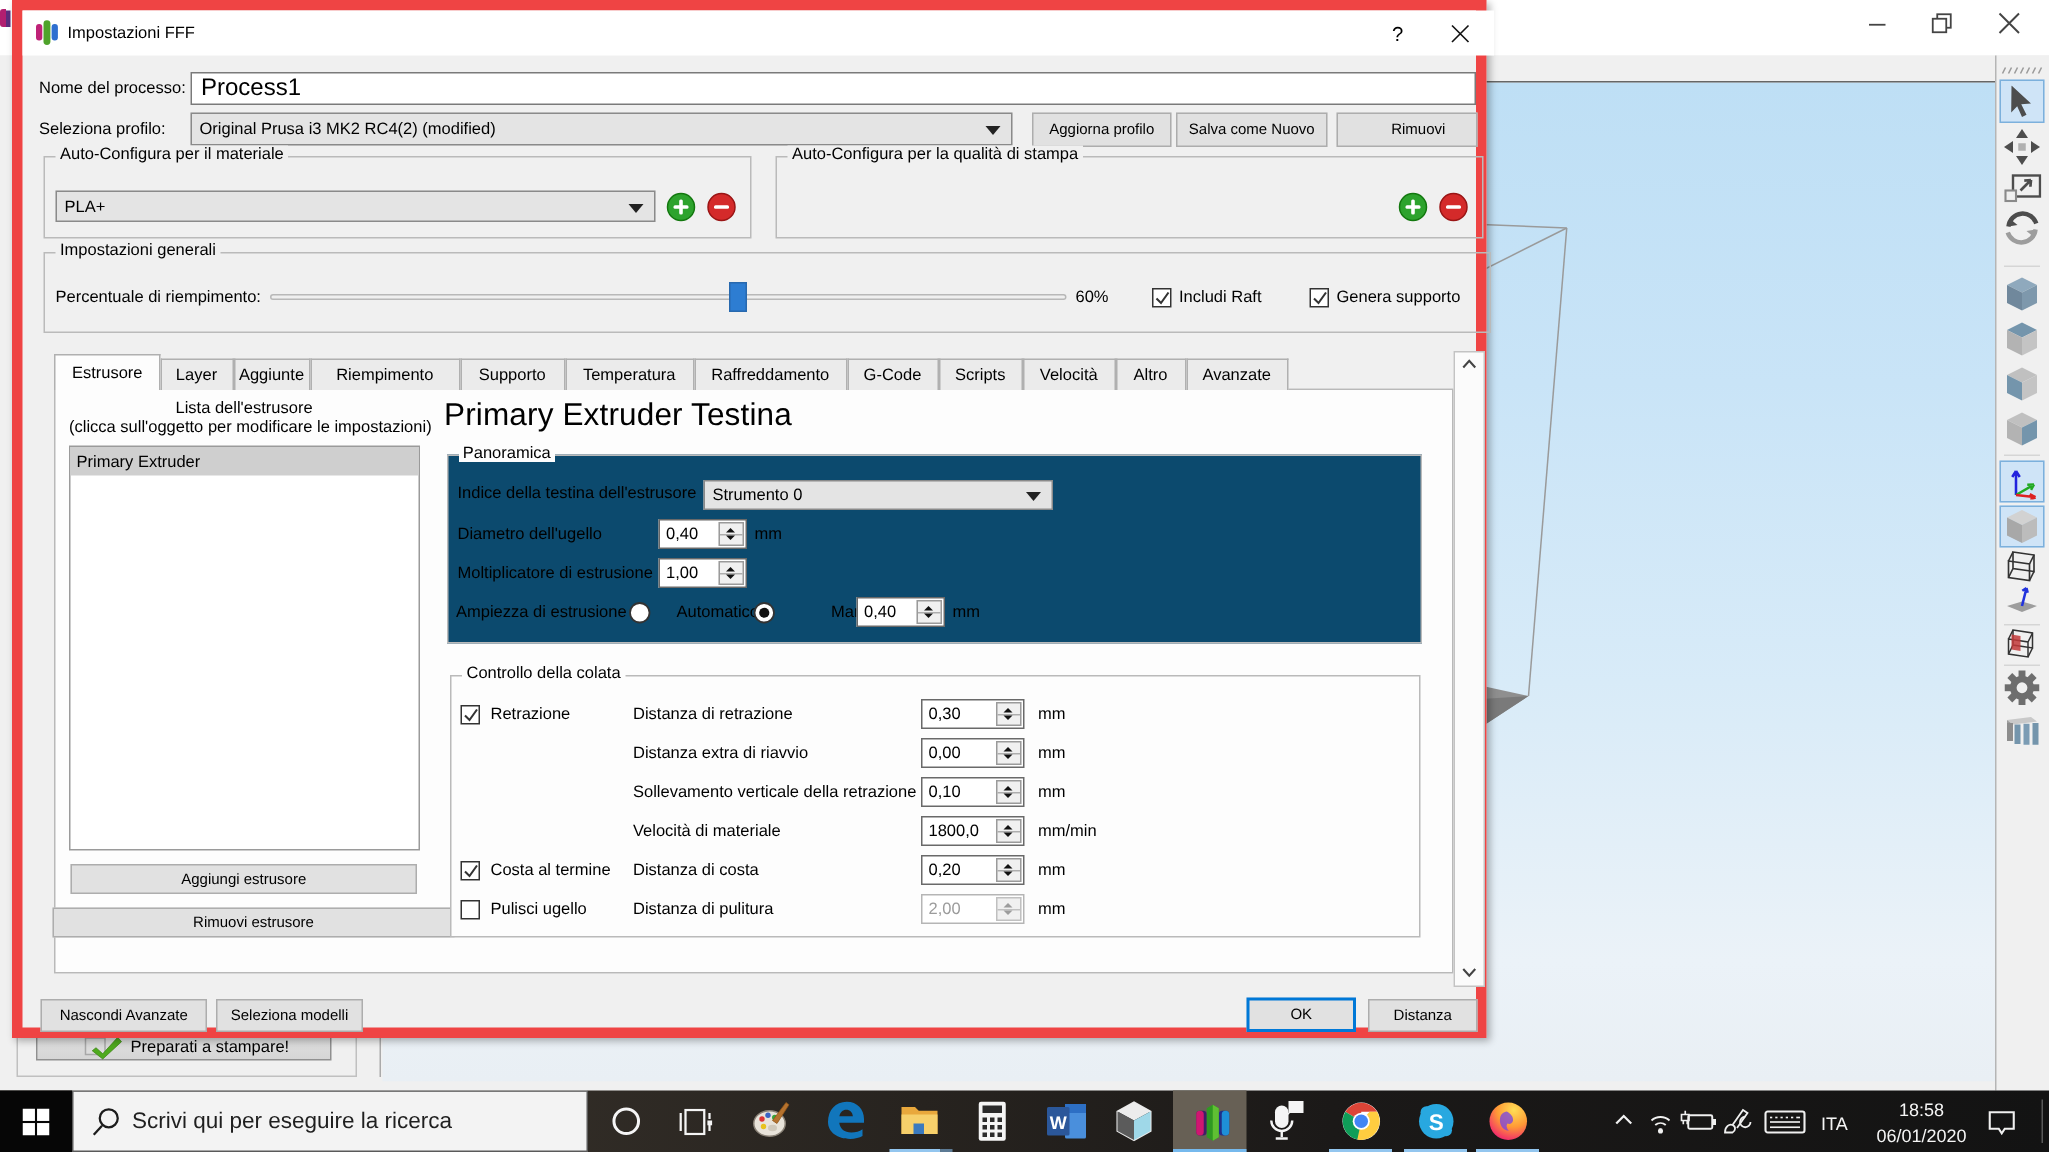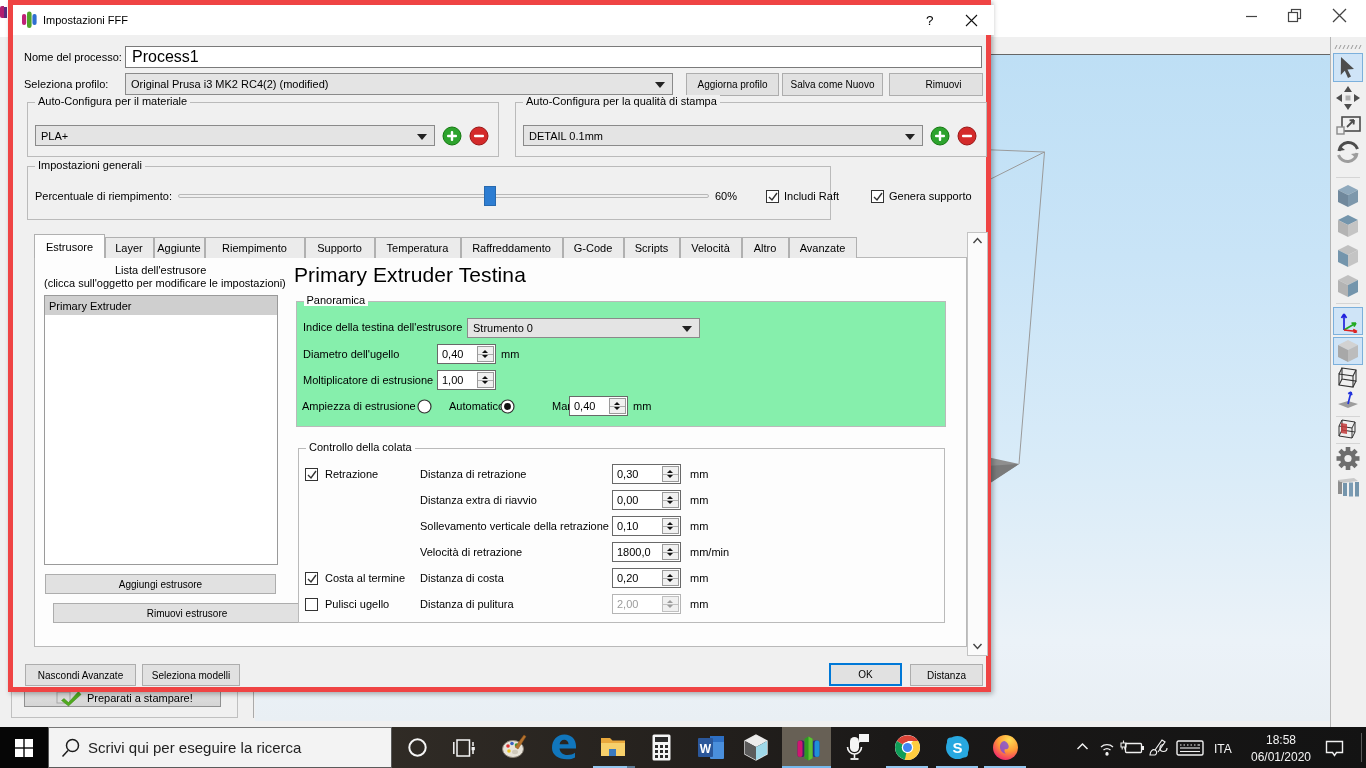--- a/index.html
+++ b/index.html
@@ -183,21 +183,21 @@
   <svg class="abs" style="left:1336px;top:476px;" width="24" height="23" viewBox="0 0 24 23">
     <polygon points="2,4 18,2 22,5 6,7" fill="#c9c9c9"></polygon>
     <polygon points="2,4 6,7 6,10 2,7" fill="#9d9d9d"></polygon>
     <rect x="7" y="7" width="4" height="13" fill="#7495ac"></rect>
       <rect x="13" y="6.5" width="4" height="14" fill="#7b9cb4"></rect>
       <rect x="19" y="6" width="4" height="14.5" fill="#7495ac"></rect>
     <rect x="2" y="6" width="4" height="12" fill="#8d8d8d"></rect>
   </svg>
 </div>
 
-<div class="abs" id="dlg" style="left:8px;top:0;width:983px;height:692px;background:#f0f0f0;border:5px solid #ef4444;box-shadow:2px 2px 5px rgba(0,0,0,0.3);">
+<div class="abs" id="dlg" style="left:8px;top:0;width:983px;height:692px;background:#f0f0f0;border:7px solid #ef4444;box-shadow:2px 2px 5px rgba(0,0,0,0.3);">
 
   <div class="abs" style="left:0;top:0;width:981px;height:30px;background:#ffffff;"></div>
   <svg class="abs" style="left:9px;top:6px;" width="15" height="18" viewBox="0 0 15 18">
     <rect x="0" y="3" width="4.2" height="11" rx="2" fill="#bf2277"></rect>
     <rect x="5" y="0.5" width="4.6" height="16.5" rx="2.3" fill="#4fa32b"></rect>
     <rect x="10.4" y="3" width="4.2" height="11" rx="2" fill="#2e6fd0"></rect>
   </svg>
   <div class="lbl" style="left:30px;top:9px;">Impostazioni FFF</div>
   <div class="lbl" style="left:913px;top:8px;font-size:13.5px;">?</div>
   <svg class="abs" style="left:952px;top:9px;" width="13" height="13" viewBox="0 0 13 13">
@@ -223,32 +223,31 @@
       <rect x="9.8" y="6" width="2.4" height="10" rx="1" fill="#fff"></rect>
     </svg>
   <svg class="abs" style="left:455px;top:120px;" width="22" height="22" viewBox="0 0 22 22">
       <circle cx="11" cy="11" r="9" fill="#d42a2a" stroke="#9a1515" stroke-width="1"></circle>
       <rect x="6" y="9.8" width="10" height="2.4" rx="1" fill="#fff"></rect>
     </svg>
 
   <div class="gb" style="left:502px;top:97px;width:472px;height:55px;">
       <span class="t">Auto-Configura per la qualità di stampa</span>
     </div>
-  <div class="combo" style="left:510px;top:120px;width:400px;height:21px;">DETAIL 0.1mm<span class="arr"></span></div>
   <svg class="abs" style="left:916px;top:120px;" width="22" height="22" viewBox="0 0 22 22">
       <circle cx="11" cy="11" r="9" fill="#2da32d" stroke="#13780f" stroke-width="1"></circle>
       <rect x="6" y="9.8" width="10" height="2.4" rx="1" fill="#fff"></rect>
       <rect x="9.8" y="6" width="2.4" height="10" rx="1" fill="#fff"></rect>
     </svg>
   <svg class="abs" style="left:943px;top:120px;" width="22" height="22" viewBox="0 0 22 22">
       <circle cx="11" cy="11" r="9" fill="#d42a2a" stroke="#9a1515" stroke-width="1"></circle>
       <rect x="6" y="9.8" width="10" height="2.4" rx="1" fill="#fff"></rect>
     </svg>
 
-  <div class="gb" style="left:14px;top:161px;width:804px;height:54px;">
+  <div class="gb" style="left:14px;top:161px;width:965px;height:54px;">
       <span class="t">Impostazioni generali</span>
     </div>
   <div class="lbl" style="left:22px;top:185px;">Percentuale di riempimento:</div>
   <div class="abs" style="left:165px;top:189px;width:531px;height:4px;background:#efefef;border:1px solid #b8b8b8;border-radius:2px;"></div>
   <div class="abs" style="left:471px;top:181px;width:12px;height:20px;background:#2d7dd2;border:1px solid #2869ae;"></div>
   <div class="lbl" style="left:702px;top:185px;">60%</div>
   <div class="cb" style="left:753px;top:185px;"></div>
   <svg class="abs" style="left:754px;top:186px;" width="12" height="12" viewBox="0 0 12 12">
       <path d="M2 6 L5 9 L10 2" fill="none" stroke="#333" stroke-width="1.4"></path>
     </svg>
@@ -280,25 +279,25 @@
   <div class="tab" style="left:666.5px;width:62px;">Velocità</div>
   <div class="tab" style="left:728.5px;width:47px;">Altro</div>
   <div class="tab" style="left:775.5px;width:68px;">Avanzate</div>
   <div class="tab" style="left:21px;top:229px;width:71px;height:24px;background:#fdfdfd;border-bottom:none;z-index:3;">Estrusore</div>
 
   <div class="lbl" style="left:102px;top:259px;">Lista dell'estrusore</div>
   <div class="lbl" style="left:31px;top:272px;font-size:11px;">(clicca sull'oggetto per modificare le impostazioni)</div>
   <div class="abs" style="left:31px;top:290px;width:234px;height:270px;background:#fff;border:1px solid #9a9a9a;"></div>
   <div class="abs" style="left:32px;top:291px;width:232px;height:19px;background:#cfcfcf;display:flex;align-items:center;padding-left:4px;font-size:11px;">Primary Extruder</div>
   <div class="btn" style="left:32px;top:569px;width:231px;height:20px;">Aggiungi estrusore</div>
-  <div class="btn" style="left:40px;top:598px;width:268px;height:20px;text-align:right;">Rimuovi estrusore</div>
+  <div class="btn" style="left:20px;top:598px;width:268px;height:20px;text-align:right;">Rimuovi estrusore</div>
 
   <div class="lbl" style="left:281px;top:258px;font-size:21px;letter-spacing:0.1px;">Primary Extruder Testina</div>
 
-  <div class="gb" style="left:282.5px;top:296px;width:650px;height:126px;background:#86efac;">
+  <div class="gb" style="left:282.5px;top:296px;width:650px;height:126px;background:#0c4a6e;">
       <span class="t" style="background:#fdfdfd;">Panoramica</span>
     </div>
   <div class="lbl" style="left:290px;top:316px;">Indice della testina dell'estrusore</div>
   <div class="combo" style="left:454px;top:313px;width:233px;height:20px;">Strumento 0<span class="arr"></span></div>
   <div class="lbl" style="left:290px;top:343px;">Diametro dell'ugello</div>
   <div class="spin" style="left:424px;top:339px;width:59px;height:20px;">
       <span class="v">0,40</span>
       <span class="ar">
         <span class="up"></span>
         <span class="mid"></span>
@@ -366,21 +365,21 @@
   <div class="lbl" style="left:407px;top:515px;">Sollevamento verticale della retrazione</div>
   <div class="spin" style="left:599px;top:511px;width:69px;height:20px;">
       <span class="v">0,10</span>
       <span class="ar">
         <span class="up"></span>
         <span class="mid"></span>
         <span class="dn"></span>
       </span>
     </div>
   <div class="lbl" style="left:677px;top:515px;">mm</div>
-  <div class="lbl" style="left:407px;top:541px;">Velocità di retrazione</div>
+  <div class="lbl" style="left:407px;top:541px;">Velocità di materiale</div>
   <div class="spin" style="left:599px;top:537px;width:69px;height:20px;">
       <span class="v">1800,0</span>
       <span class="ar">
         <span class="up"></span>
         <span class="mid"></span>
         <span class="dn"></span>
       </span>
     </div>
   <div class="lbl" style="left:677px;top:541px;">mm/min</div>
   <div class="cb" style="left:292px;top:567px;"></div>

